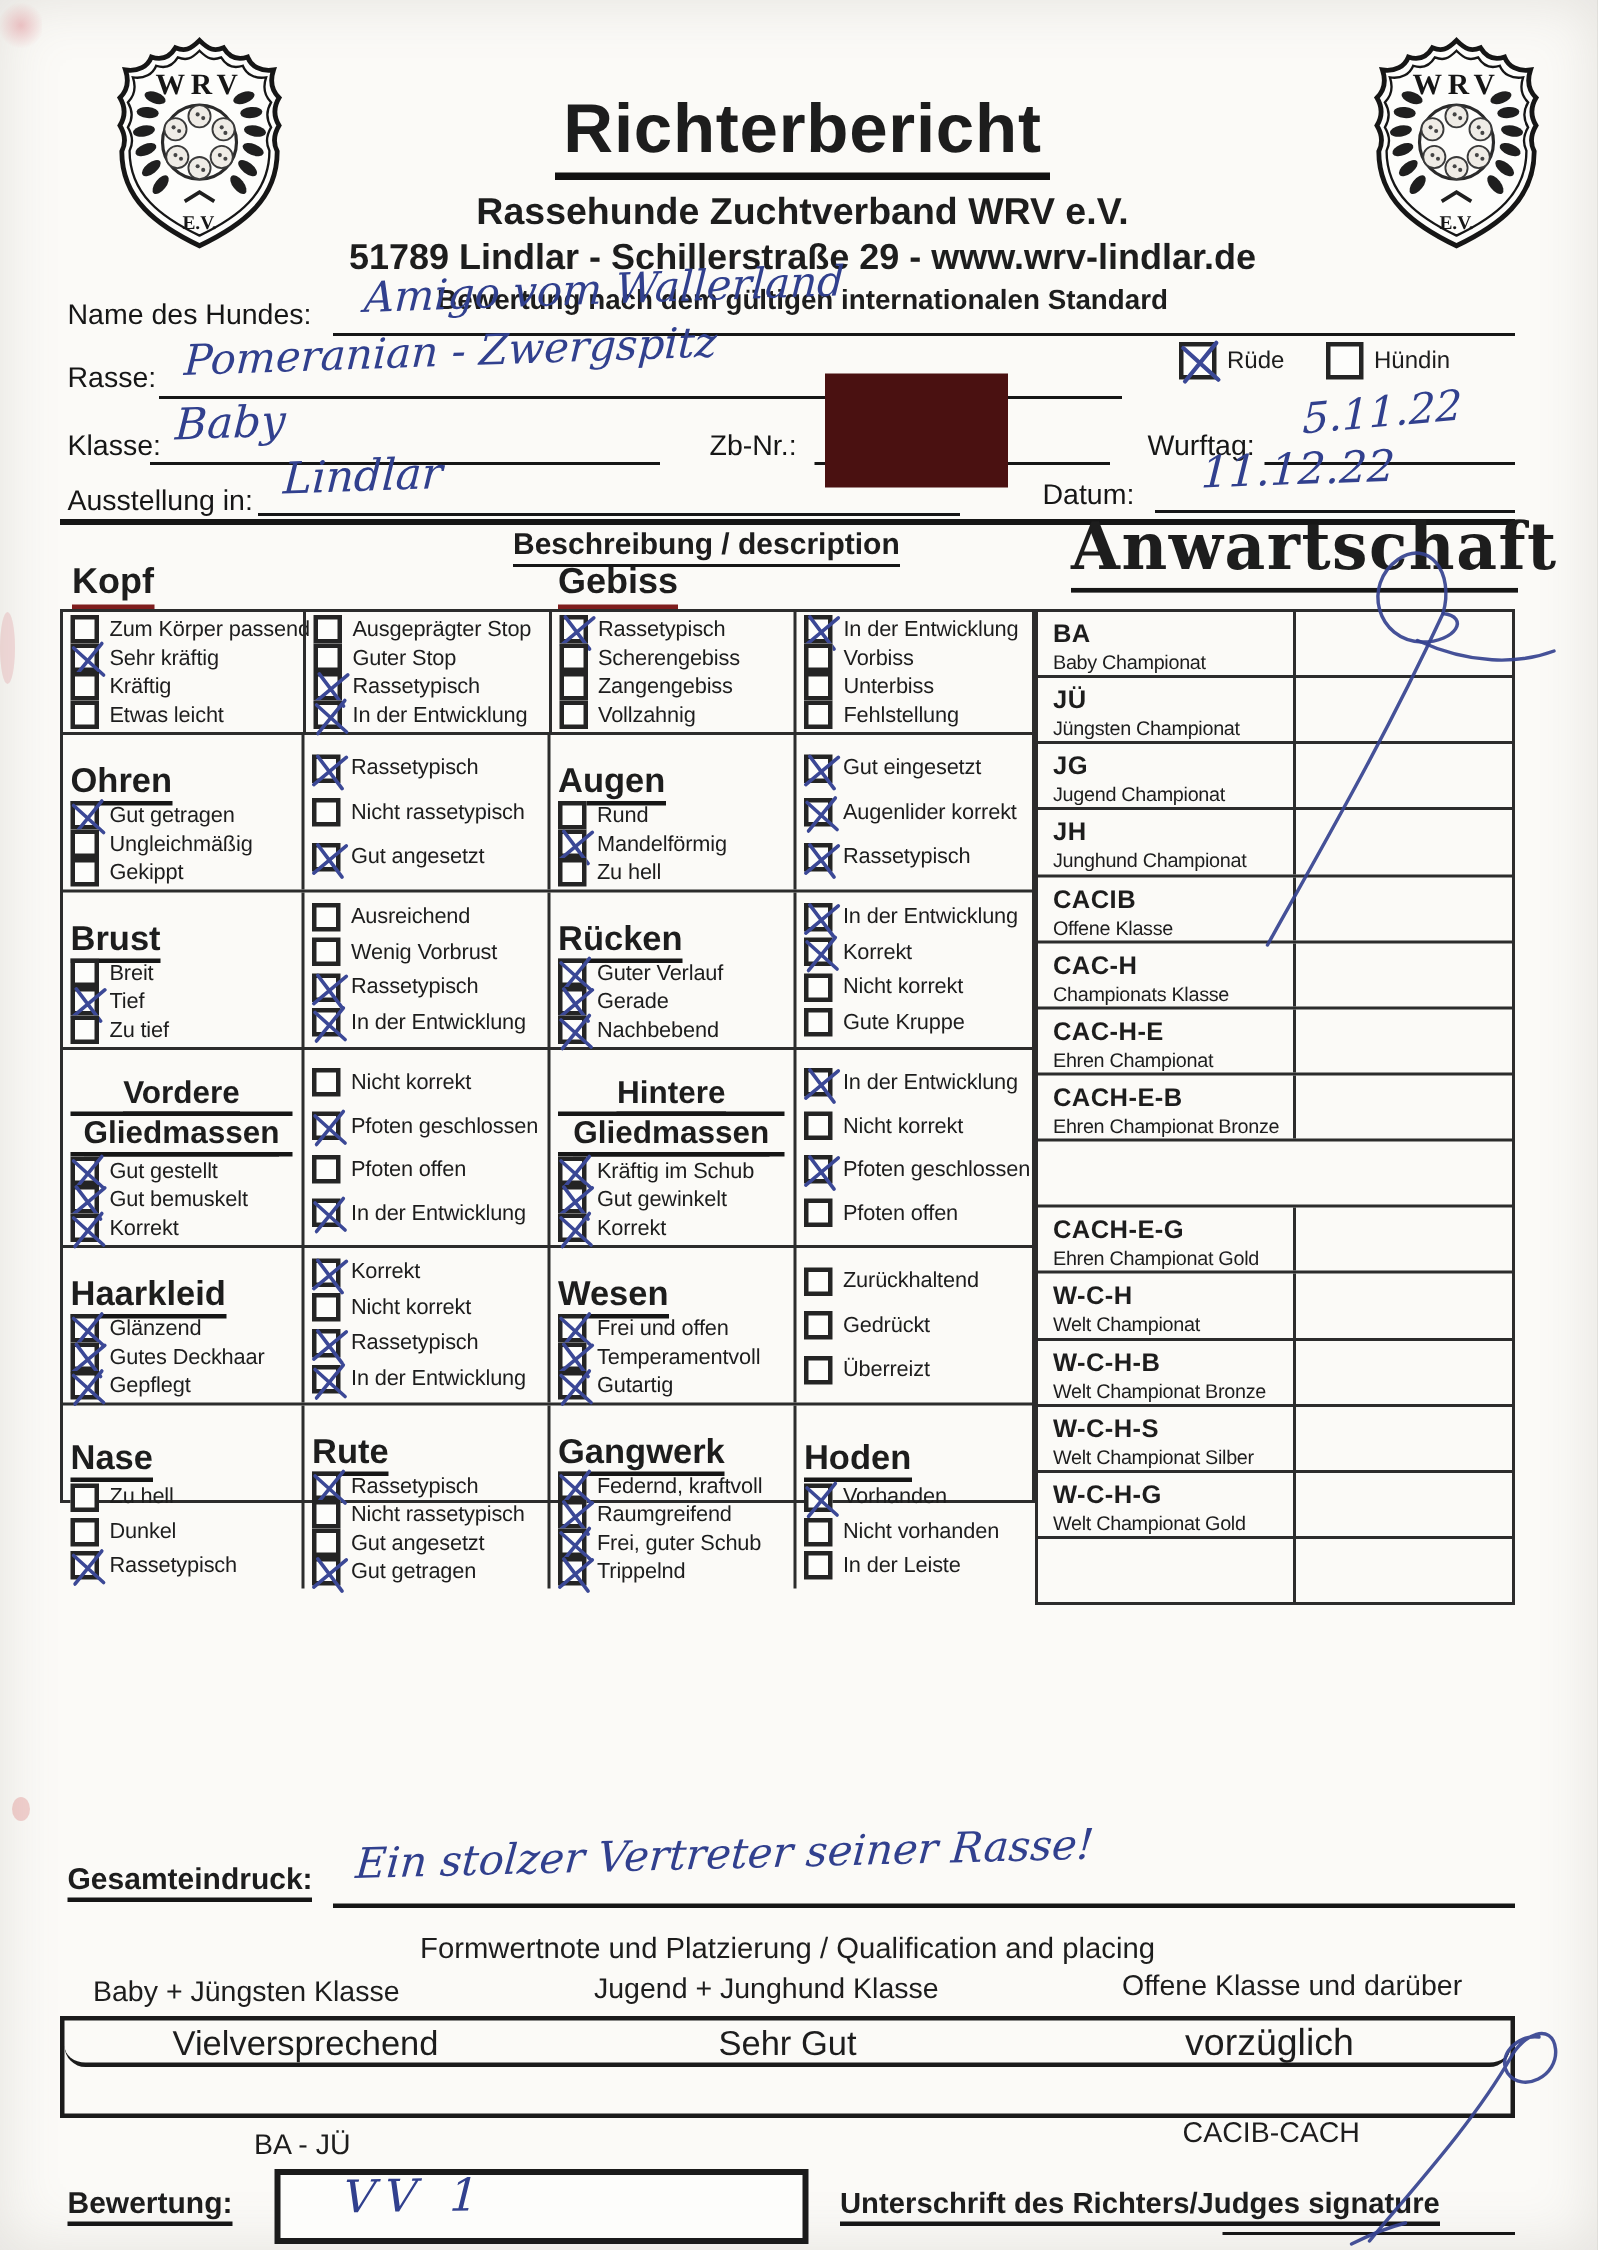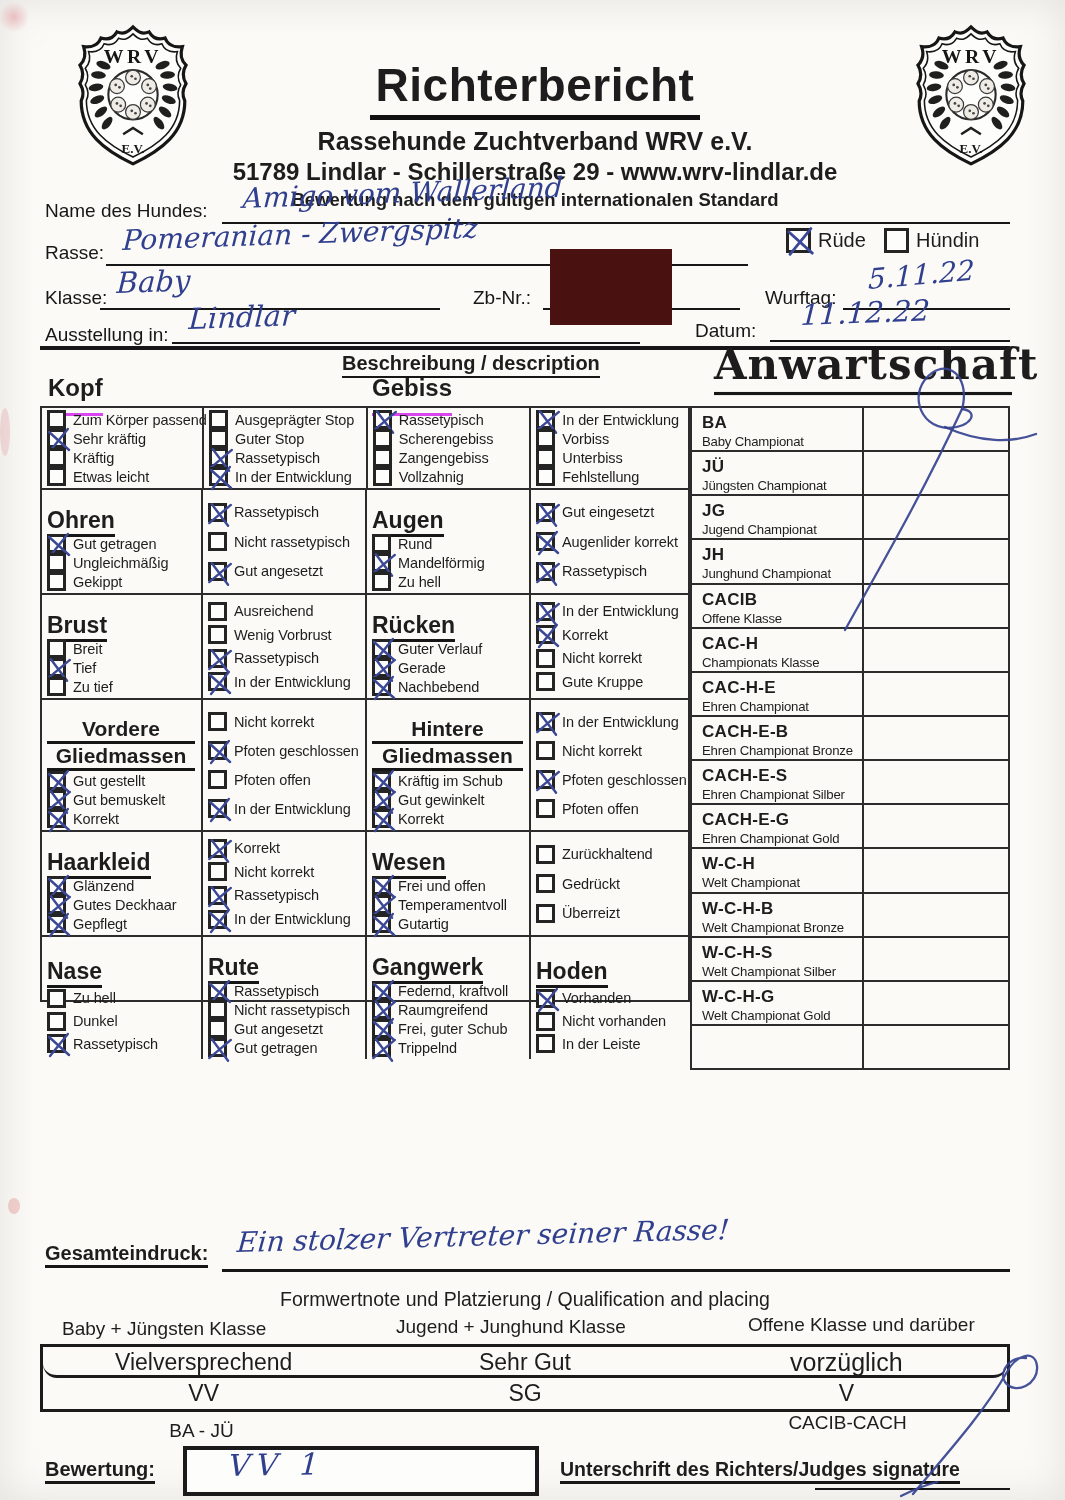--- a/index.html
+++ b/index.html
@@ -32,26 +32,26 @@
   .item { display:flex; align-items:center; gap:7px; }
   .cb { position:relative; width:19px; height:19px; border:3px solid #242424; background:#fdfdfb; flex:0 0 auto; }
   .cb .mark { position:absolute; left:-5px; top:-6px; width:28px; height:29px; display:none; }
   .cb .mark path { stroke:#3b4896; stroke-width:2.4; fill:none; stroke-linecap:round; }
   .item[data-checked="true"] .cb .mark { display:block; }
   .item:nth-child(odd) .cb .mark { transform:rotate(5deg); }
   .item:nth-child(even) .cb .mark { transform:rotate(-6deg); }
   .cb-big { width:25px; height:25px; border-width:3.5px; }
   .cb-big .mark { width:33px; height:34px; }
   .lbl { font-size:14.5px; letter-spacing:-.1px; white-space:nowrap; }
-  .sexlbl { font-size:20px; }
+  .sexlbl { font-size:16px; }
 
   
   .besch-head { font-size:20px; font-weight:bold; border-bottom:2.6px solid #161616; padding-bottom:1px; }
   .band-h { font-size:24px; font-weight:bold; }
-  .band-h span { border-bottom:3px solid #d946ef; padding-bottom:12px; }
+  .band-h span { border-bottom:3px solid #7f1d1d; padding-bottom:2px; }
   .aw-head { left:714px; top:340px; width:298px; text-align:center;
     font-family:"DejaVu Serif", serif; font-weight:bold; font-size:42px; letter-spacing:1px;
     border-bottom:3.5px solid #161616; padding-bottom:2px; transform:scaleY(1.04); }
   .grid { left:40px; top:406px; width:650px; height:596px; border:2.2px solid #2c2c2c; display:flex; flex-direction:column; }
   .grow { display:flex; border-top:2.2px solid #2c2c2c; }
   .grid .grow:first-child { border-top:none; }
   .cell { padding:2px 0 2px 5px; display:flex; flex-direction:column; justify-content:space-evenly; }
   .cell + .cell { border-left:2.2px solid #2c2c2c; }
   .c1 { width:160px; } .c2 { width:165px; } .c3 { width:165px; } .c4 { width:160px; }
   .sec-h { font-size:23px; font-weight:bold;margin-top:15px; }
@@ -857,24 +857,20 @@
 
       <div class="aw-row">
         <div class="aw-label">
           <div class="aw-code">CACH-E-B</div>
           <div class="aw-desc">Ehren Championat Bronze</div>
         </div>
         <div class="aw-value"></div>
       </div>
 
       <div class="aw-row">
-        <div class="aw-label">
-          <div class="aw-code">CACH-E-S</div>
-          <div class="aw-desc">Ehren Championat Silber</div>
-        </div>
         <div class="aw-value"></div>
       </div>
 
       <div class="aw-row">
         <div class="aw-label">
           <div class="aw-code">CACH-E-G</div>
           <div class="aw-desc">Ehren Championat Gold</div>
         </div>
         <div class="aw-value"></div>
       </div>
@@ -931,25 +927,20 @@
   <div class="abs class-h" style="left:62px;top:1318px">Baby + Jüngsten Klasse</div>
   <div class="abs class-h" style="left:396px;top:1316px">Jugend + Junghund Klasse</div>
   <div class="abs class-h" style="left:748px;top:1314px">Offene Klasse und darüber</div>
 
   <div class="abs qual-table">
     <div class="q-row first">
       <div class="q-cell">Vielversprechend</div>
       <div class="q-cell">Sehr Gut</div>
       <div class="q-cell" style="font-size:25px">vorzüglich</div>
     </div>
-    <div class="q-row">
-      <div class="q-cell">VV</div>
-      <div class="q-cell">SG</div>
-      <div class="q-cell">V</div>
-    </div>
   </div>
 
   <div class="abs award-h" style="left:40px;top:1420px">BA - JÜ</div>
   <div class="abs award-h" style="left:686px;top:1412px">CACIB-CACH</div>
 
   <div class="abs bew-label" style="left:45px;top:1458px"><span class="u">Bewertung:</span></div>
   <div class="abs bew-box"></div>
   <div class="abs hand" style="left:228px;top:1448px;font-size:30px;letter-spacing:6px;transform:rotate(-1deg) skewX(-4deg)">VV 1</div>
   <div class="abs sig-label" style="left:560px;top:1458px;font-size:19.5px"><span class="u">Unterschrift des Richters/Judges signature</span></div>
   <div class="abs" style="left:815px;top:1460px;width:195px;height:30px;border-bottom:2.6px solid #161616"></div>

